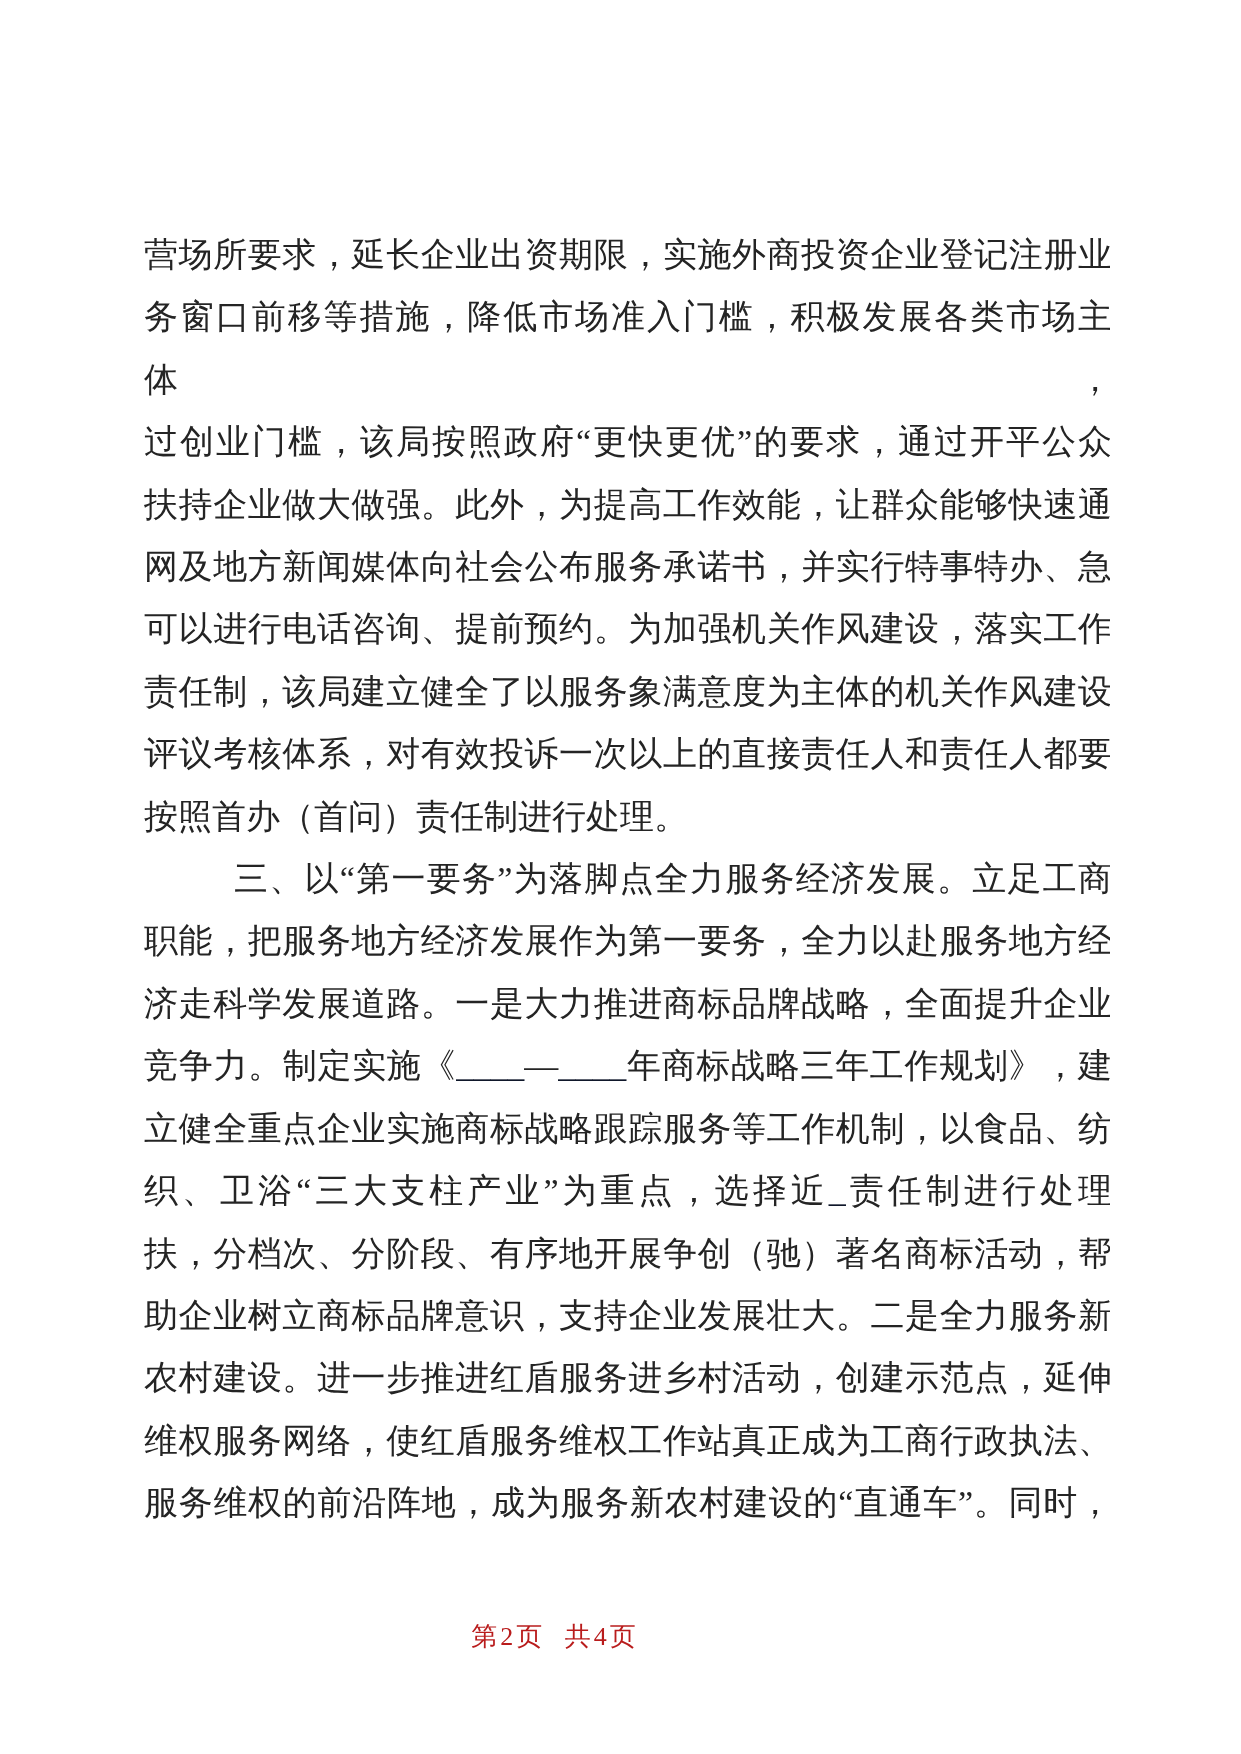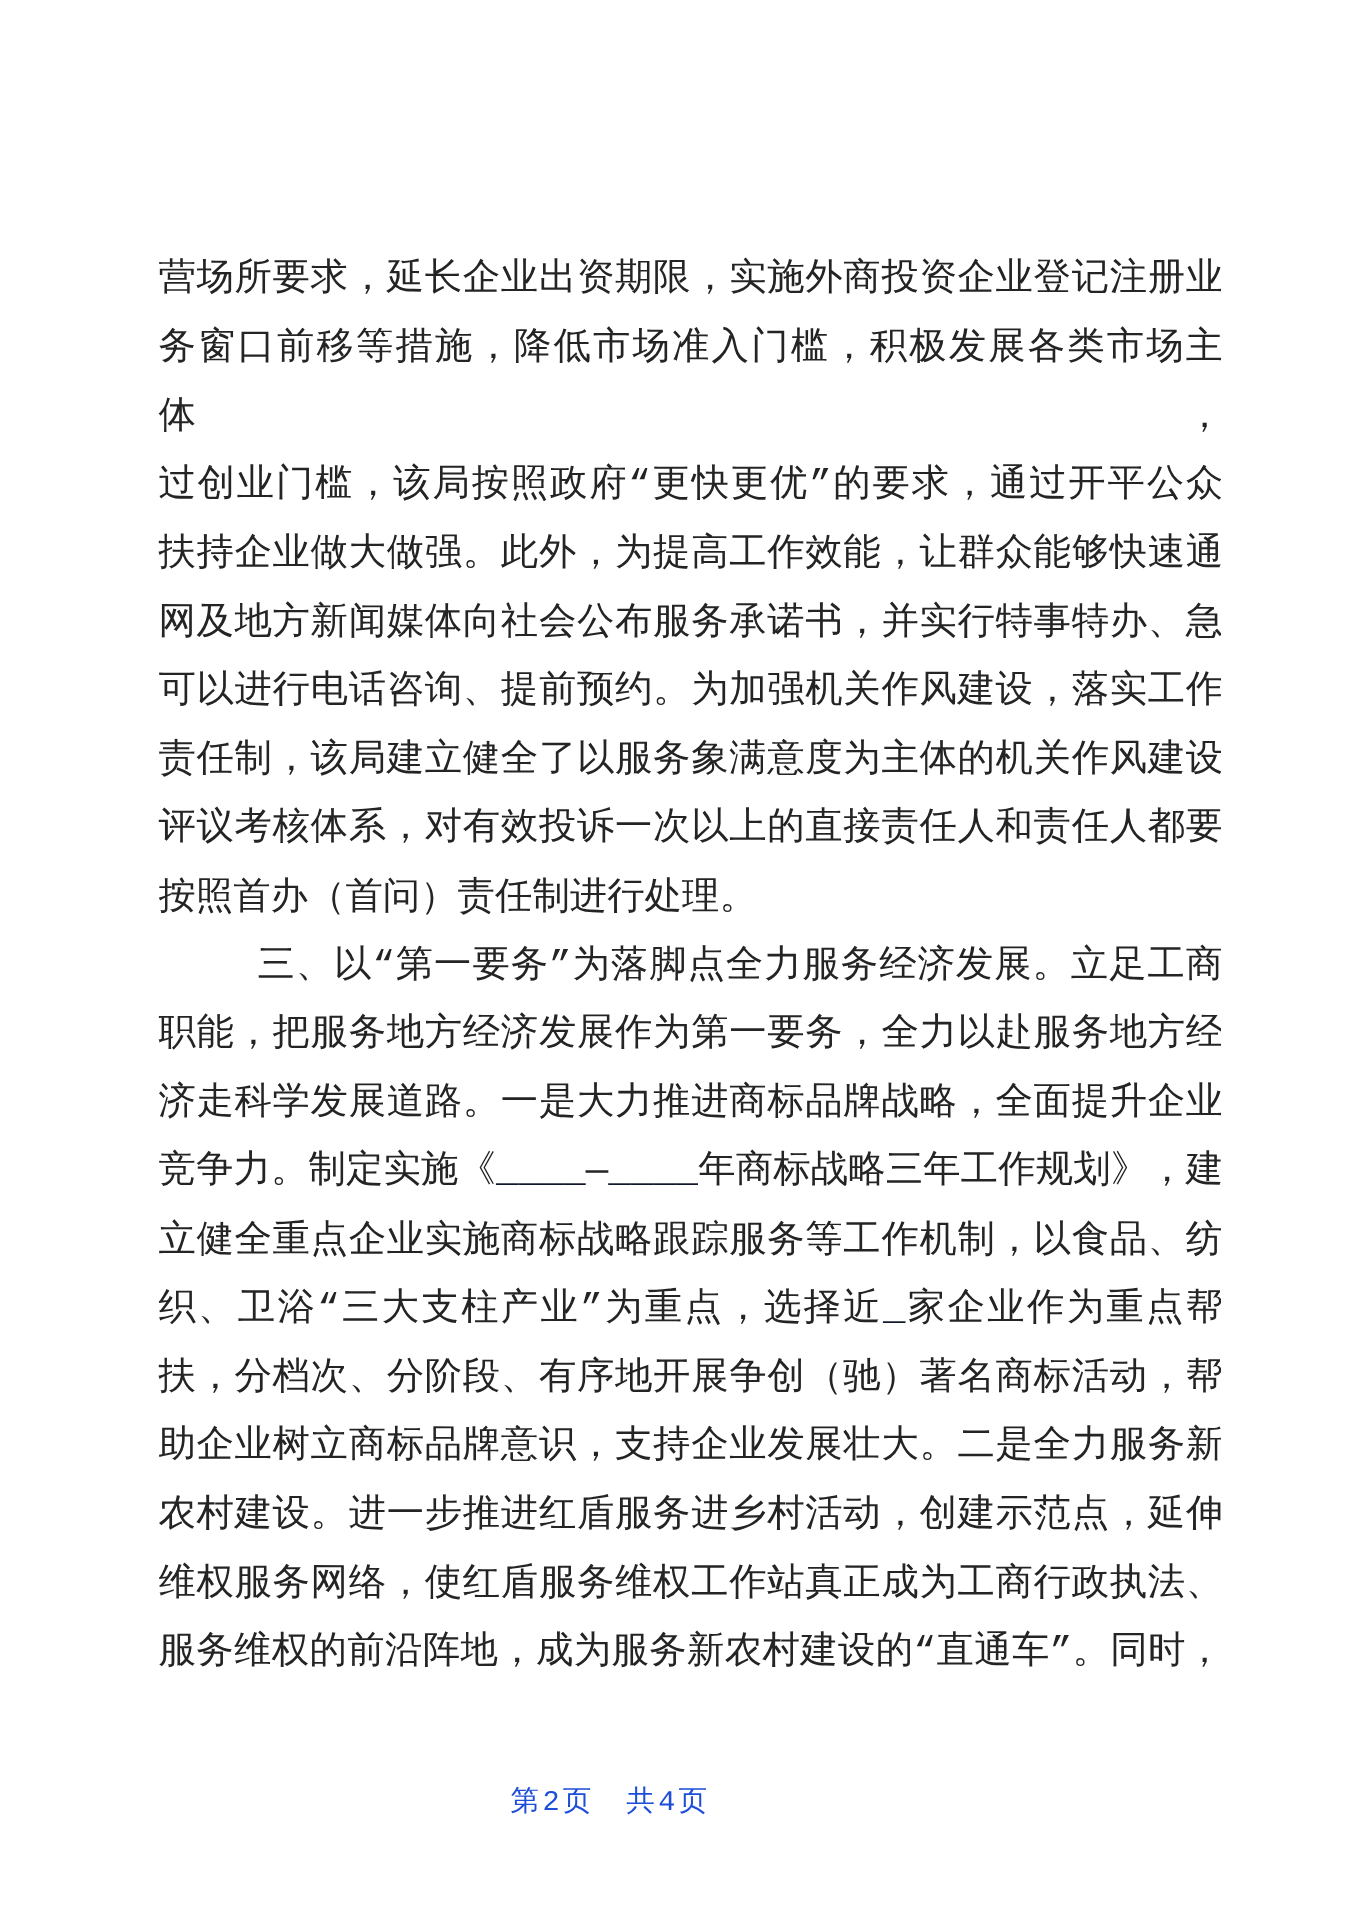--- a/index.html
+++ b/index.html
@@ -6,21 +6,21 @@
     margin: 0;
     padding: 0;
     background: #ffffff;
   }
   .page {
     position: relative;
     width: 1110px;
     height: 1754px;
     background: #ffffff;
     overflow: hidden;
-    font-family: Liberation Mono, monospace;
+    font-family: Liberation Serif, serif;
   }
   .text-block {
     position: absolute;
     left: 144px;
     top: 224px;
     width: 968px;
     font-size: 34px;
     line-height: 62.4px;
     color: #242424;
     font-weight: 400;
@@ -47,21 +47,21 @@
   }
   .footer {
     position: absolute;
     top: 1619px;
     left: 0;
     width: 100%;
     text-align: center;
     font-size: 26px;
     letter-spacing: 3px;
     word-spacing: 10px;
-    color: #1d4ed8;
+    color: #b91c1c;
   }
 </style>
 </head>
 <body>
 
 <div class="page">
 
   <div class="text-block">
 
     <div class="line j">营场所要求，延长企业出资期限，实施外商投资企业登记注册业</div>
@@ -75,21 +75,21 @@
     <div class="line j left-last">按照首办（首问）责任制进行处理。</div>
 
     <div class="line j indent">三、以“第一要务”为落脚点全力服务经济发展。立足工商</div>
     <div class="line j">职能，把服务地方经济发展作为第一要务，全力以赴服务地方经</div>
     <div class="line j">济走科学发展道路。一是大力推进商标品牌战略，全面提升企业</div>
 
     <div class="line j"><span>竞争力。制定实施《</span><span class="blank">____</span><span>—</span><span class="blank">____</span><span>年商标战略三年工作规划》，建</span></div>
 
     <div class="line j">立健全重点企业实施商标战略跟踪服务等工作机制，以食品、纺</div>
 
-    <div class="line j"><span>织、卫浴“三大支柱产业”为重点，选择近</span><span class="blank">_</span><span>家企业作为重点帮</span></div>
+    <div class="line j"><span>织、卫浴“三大支柱产业”为重点，选择近</span><span class="blank">_</span><span>责任制进行处理</span></div>
 
     <div class="line j">扶，分档次、分阶段、有序地开展争创（驰）著名商标活动，帮</div>
     <div class="line j">助企业树立商标品牌意识，支持企业发展壮大。二是全力服务新</div>
     <div class="line j">农村建设。进一步推进红盾服务进乡村活动，创建示范点，延伸</div>
     <div class="line j">维权服务网络，使红盾服务维权工作站真正成为工商行政执法、</div>
     <div class="line j">服务维权的前沿阵地，成为服务新农村建设的“直通车”。同时，</div>
 
   </div>
 
   <div class="footer">

